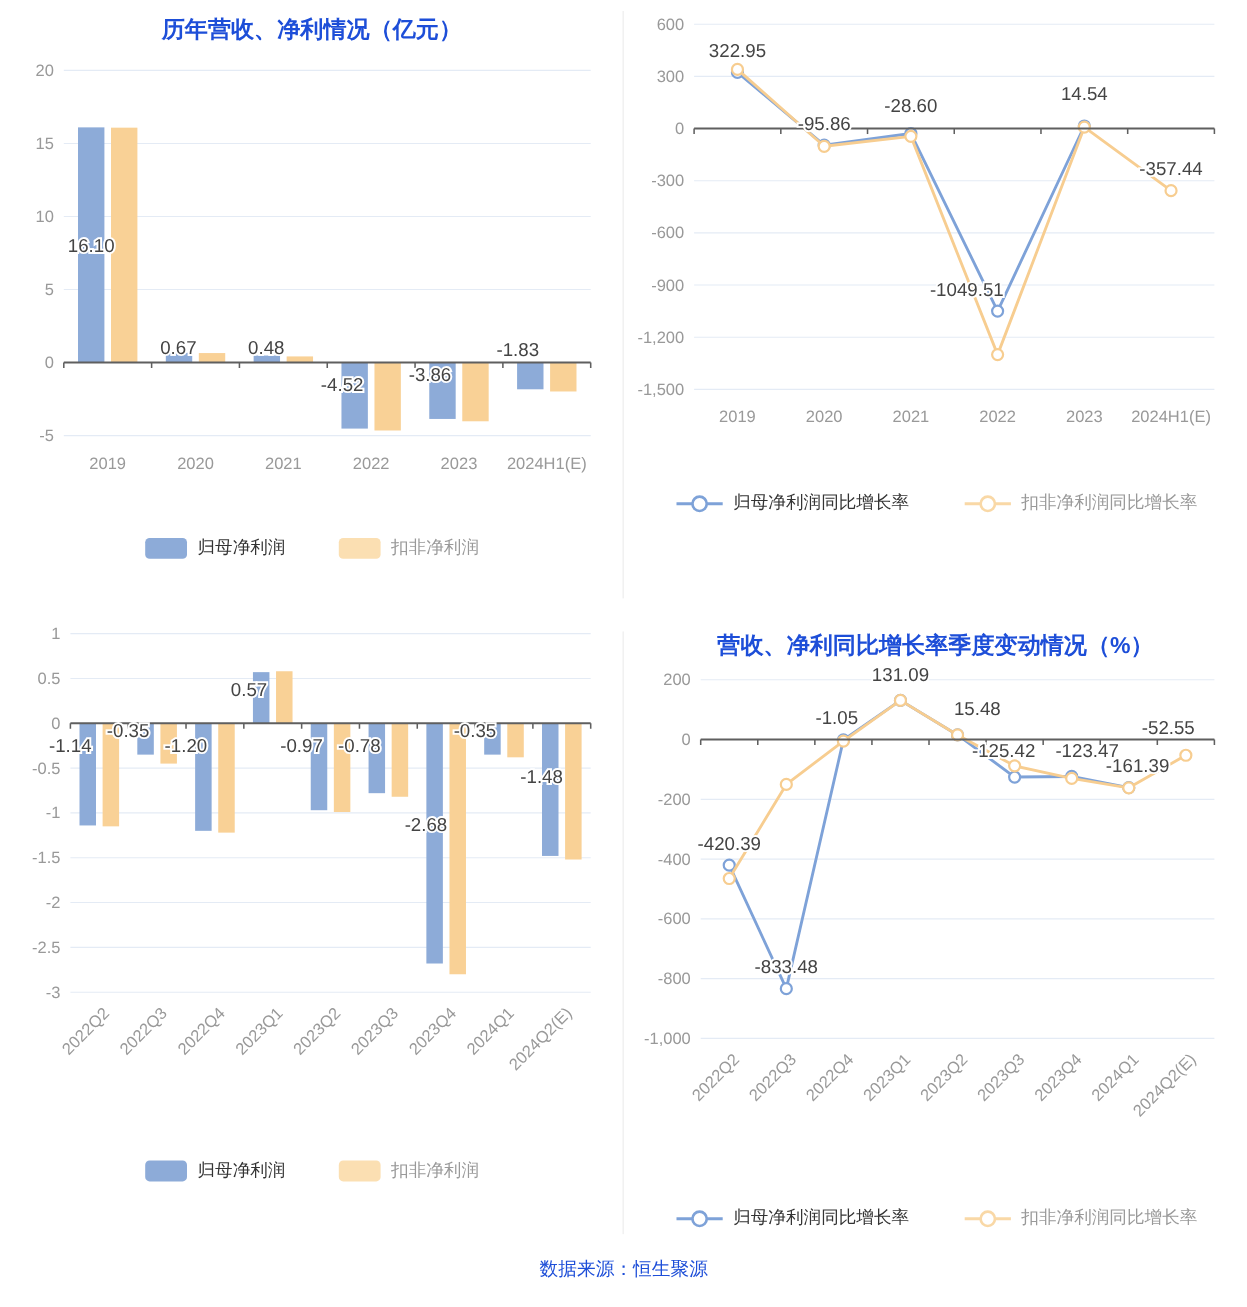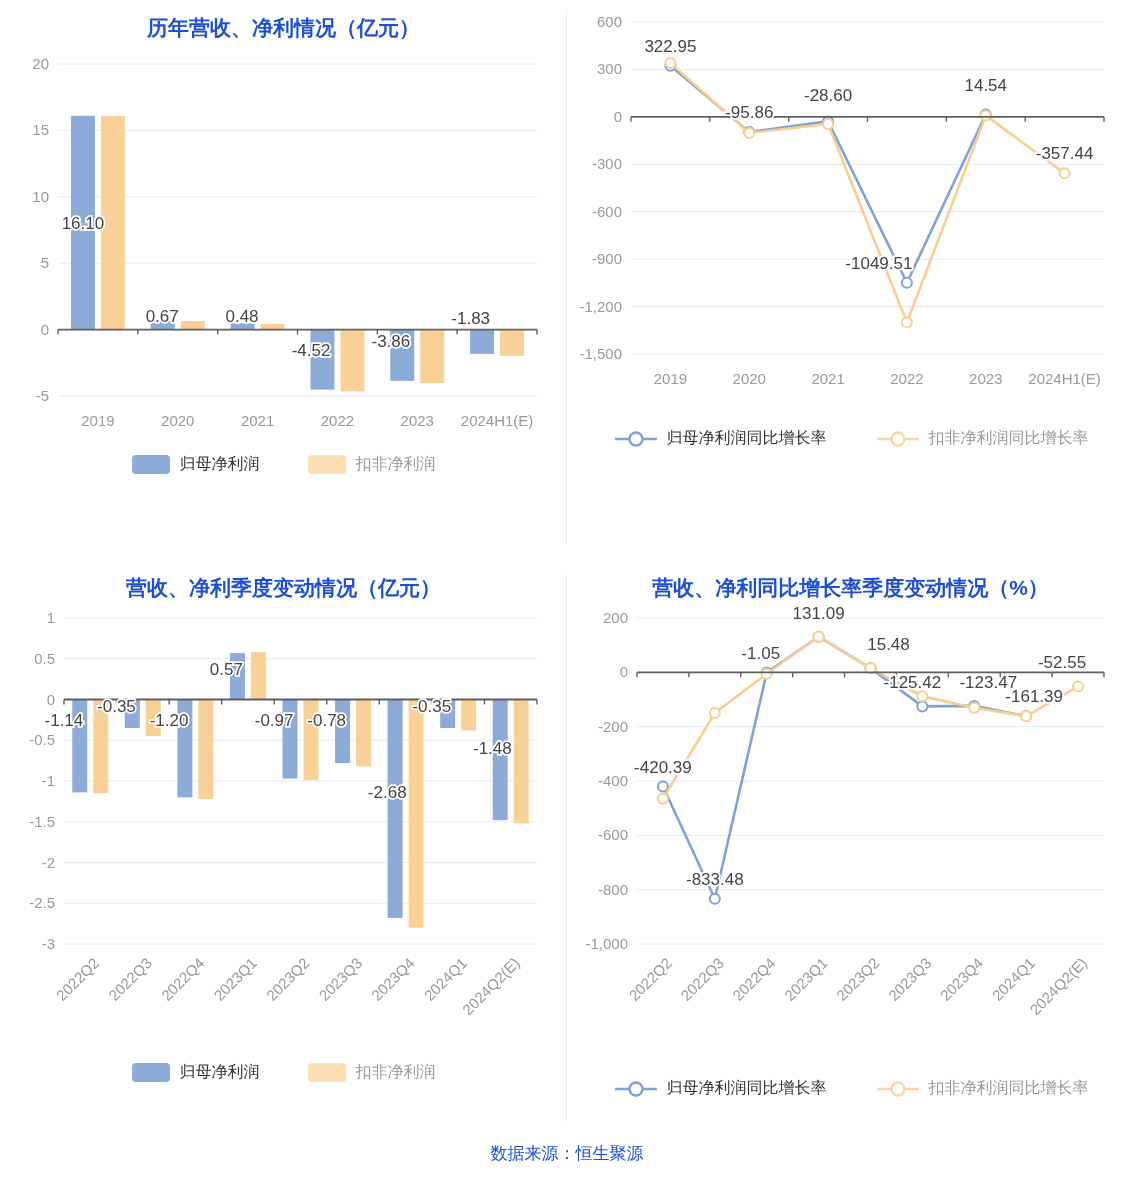--- a/index.html
+++ b/index.html
@@ -9,22 +9,22 @@
     -webkit-font-smoothing:antialiased;
   }
   .grid{display:grid;grid-template-columns:567px 567px;grid-template-rows:560px 578px;}
   .cell{position:relative;display:flex;flex-direction:column;align-items:center;}
   .chart-title{
     margin:14px 0 0 0;font-size:21px;line-height:28px;font-weight:700;color:#1d4ed8;
     text-align:center;white-space:nowrap;
   }
   svg{display:block;}
   svg text{font-family:"Liberation Sans","DejaVu Sans",sans-serif;}
-  .legend{display:flex;justify-content:center;align-items:center;}
-  .legend.line-legend{margin-top:16px;text-align:right;}
+  .legend{display:flex;justify-content:center;align-items:center;margin-top:34px;}
+  .legend.line-legend{margin-top:35px;text-align:right;}
   .legend-item{display:flex;align-items:center;cursor:pointer;}
   .legend-item + .legend-item{margin-left:48px;}
   .legend-swatch{width:38px;height:19px;border-radius:4px;margin-right:10px;}
   .legend-label{font-size:16px;}
   .divider{position:absolute;left:566px;width:1px;background:#ececec;}
   #divider-top{top:10px;height:534px;}
   #divider-bottom{top:574px;height:548px;}
   .footer{
     position:absolute;left:0;right:0;top:1142px;text-align:center;
     font-size:17px;color:#1d4ed8;
@@ -157,21 +157,20 @@
           <svg width="46" height="18" style="margin-right:8px">
         <line x1="2" y1="9" x2="44" y2="9" stroke="#f9d8a6" stroke-width="2.6"></line>
         <circle cx="23" cy="9" r="6.5" fill="#fff" stroke="#f9d8a6" stroke-width="2.4"></circle>
           </svg>
           <span class="legend-label" style="color:#999999">扣非净利润同比增长率</span>
         </div>
       </div>
   </div>
 
   <div class="cell">
-    <h2 class="chart-title">营收、净利季度变动情况（亿元）</h2>
     <svg id="svg2" width="567" height="460" viewBox="0 0 567 460">
         <line x1="64" y1="16" x2="537" y2="16" stroke="#e4ebf5" stroke-width="1"></line>
         <line x1="64" y1="56.75" x2="537" y2="56.75" stroke="#e4ebf5" stroke-width="1"></line>
         <line x1="64" y1="138.25" x2="537" y2="138.25" stroke="#e4ebf5" stroke-width="1"></line>
         <line x1="64" y1="179" x2="537" y2="179" stroke="#e4ebf5" stroke-width="1"></line>
         <line x1="64" y1="219.75" x2="537" y2="219.75" stroke="#e4ebf5" stroke-width="1"></line>
         <line x1="64" y1="260.5" x2="537" y2="260.5" stroke="#e4ebf5" stroke-width="1"></line>
         <line x1="64" y1="301.25" x2="537" y2="301.25" stroke="#e4ebf5" stroke-width="1"></line>
         <line x1="64" y1="342" x2="537" y2="342" stroke="#e4ebf5" stroke-width="1"></line>
         <text x="55" y="21" text-anchor="end" font-size="15" fill="#999999">1</text>

